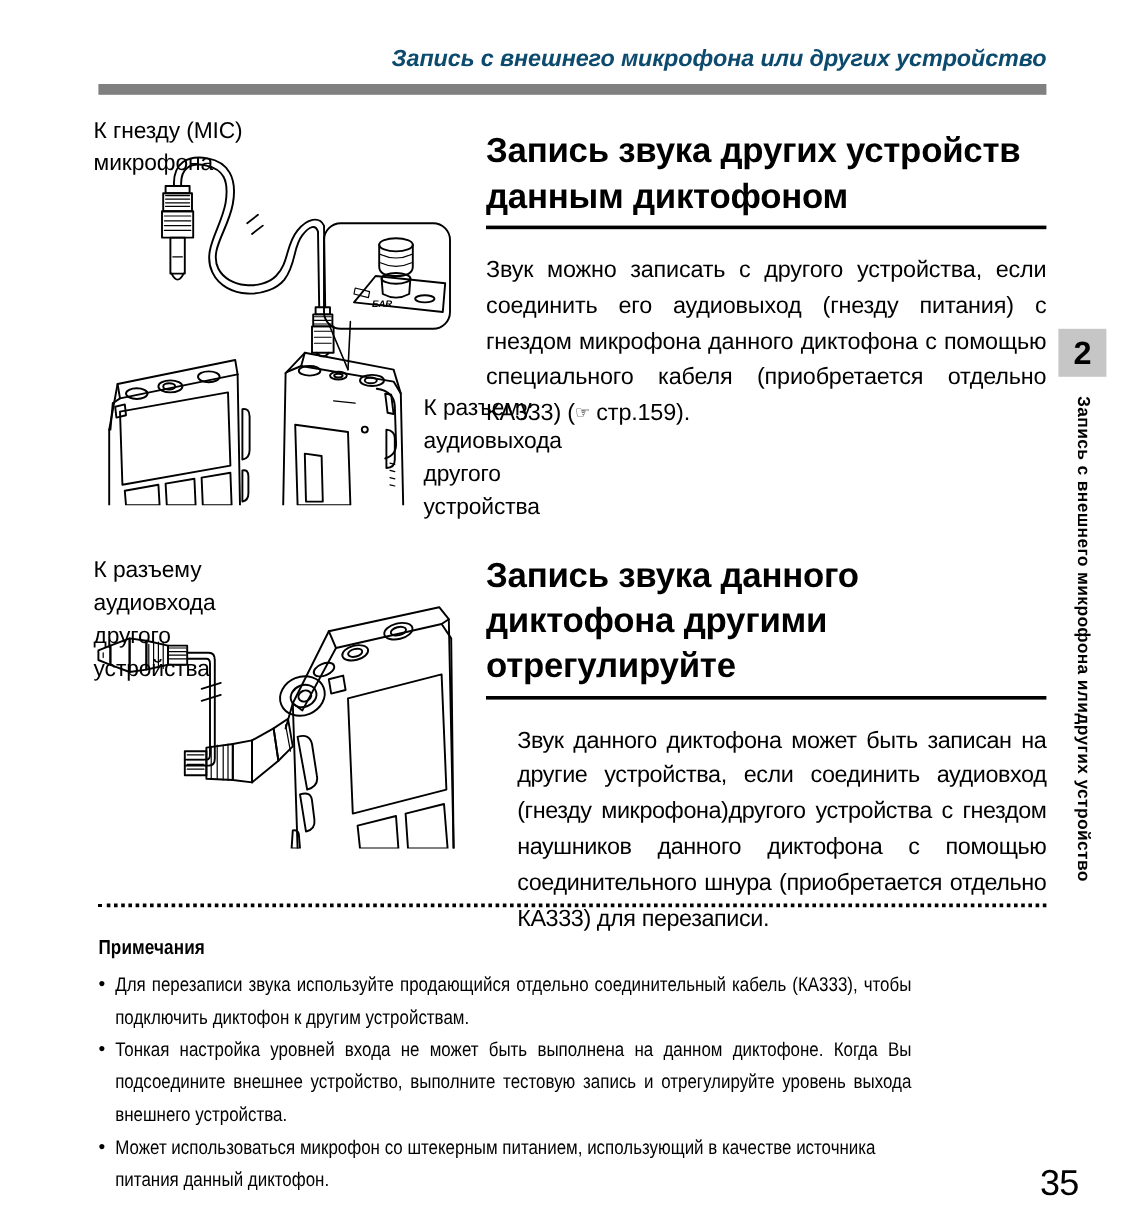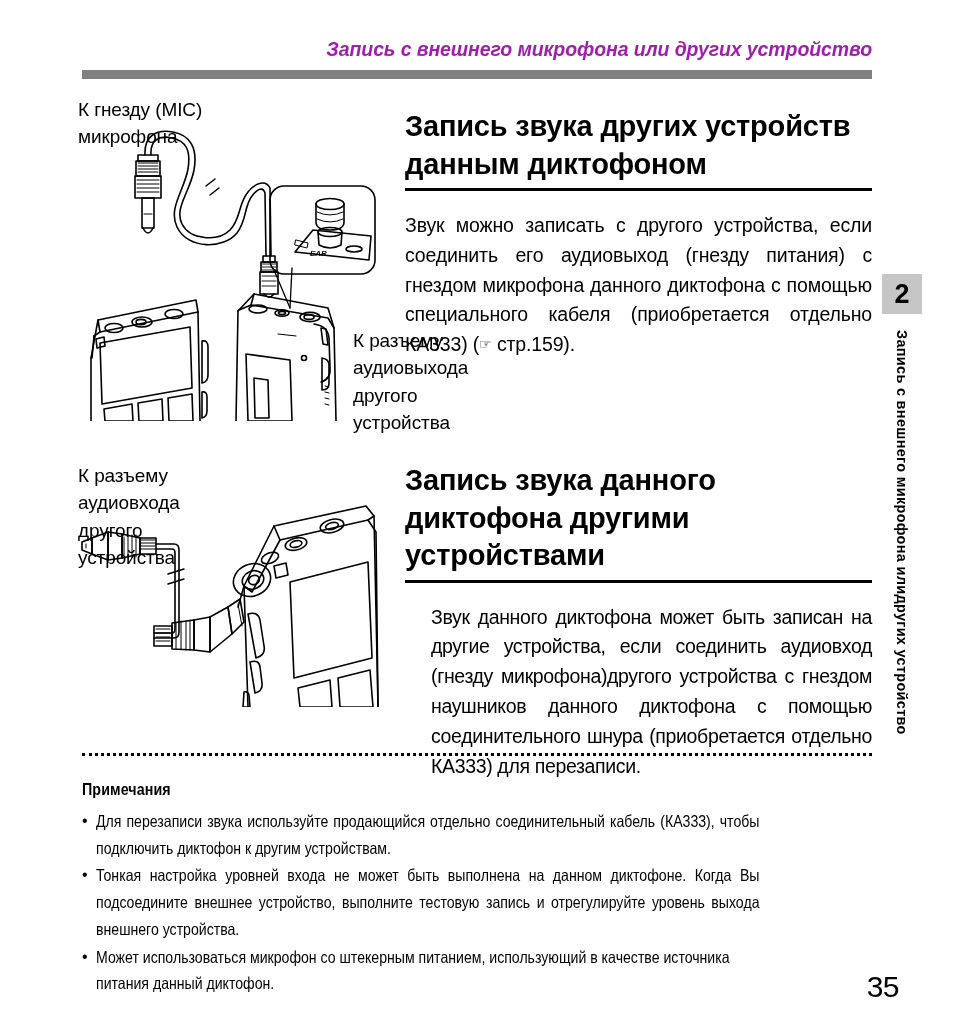--- a/index.html
+++ b/index.html
@@ -19,21 +19,21 @@
   
   #running-header {
     position: absolute;
     left: 82px;
     top: 38px;
     width: 790px;
     text-align: right;
     font-size: 19.5px;
     font-weight: bold;
     font-style: italic;
-    color: #a21caf;
+    color: #0c4a6e;
     letter-spacing: -0.1px;
     white-space: nowrap;
   }
   #header-rule {
     position: absolute;
     left: 82px;
     top: 70px;
     width: 790px;
     height: 9px;
     background: #808080;
@@ -376,21 +376,21 @@
   </svg>
 </div>
 
 <div class="section" id="section-1">
   <h2 class="sec-heading">Запись звука других устройств данным диктофоном</h2>
   <div class="sec-rule"></div>
   <p class="sec-body"><span>Звук можно записать с другого устройства, если соединить его аудиовыход (гнезду питания) с гнездом микрофона данного диктофона с помощью специального кабеля (приобретается отдельно КА333) (</span><span class="hand-icon">☞</span><span> стр.159).</span></p>
 </div>
 
 <div class="section" id="section-2">
-  <h2 class="sec-heading">Запись звука данного диктофона другими устройствами</h2>
+  <h2 class="sec-heading">Запись звука данного диктофона другими отрегулируйте</h2>
   <div class="sec-rule"></div>
   <p class="sec-body tight">Звук данного диктофона может быть записан на другие устройства, если соединить аудиовход (гнезду микрофона)другого устройства с гнездом наушников данного диктофона с помощью соединительного шнура (приобретается отдельно КА333) для перезаписи.</p>
 </div>
 
 <div id="dotted-sep"></div>
 <div id="notes">
   <div id="notes-title">Примечания</div>
 
   <div class="note-item">
     <span class="note-bullet">•</span>

